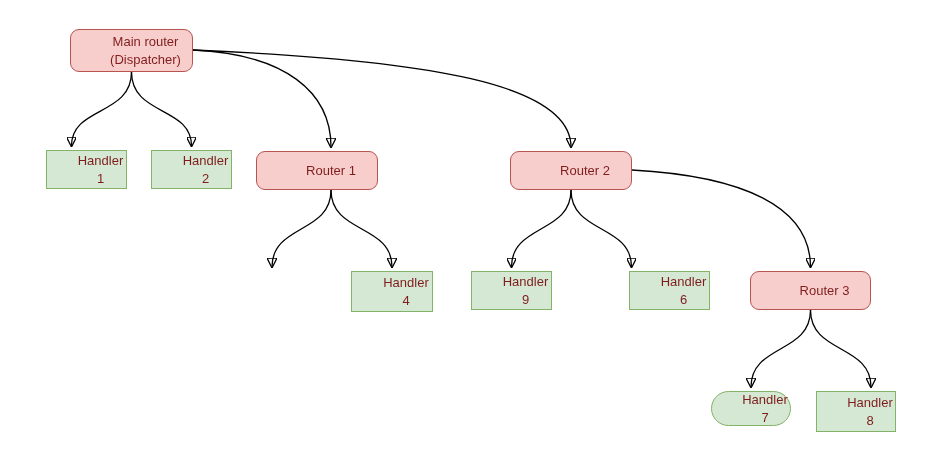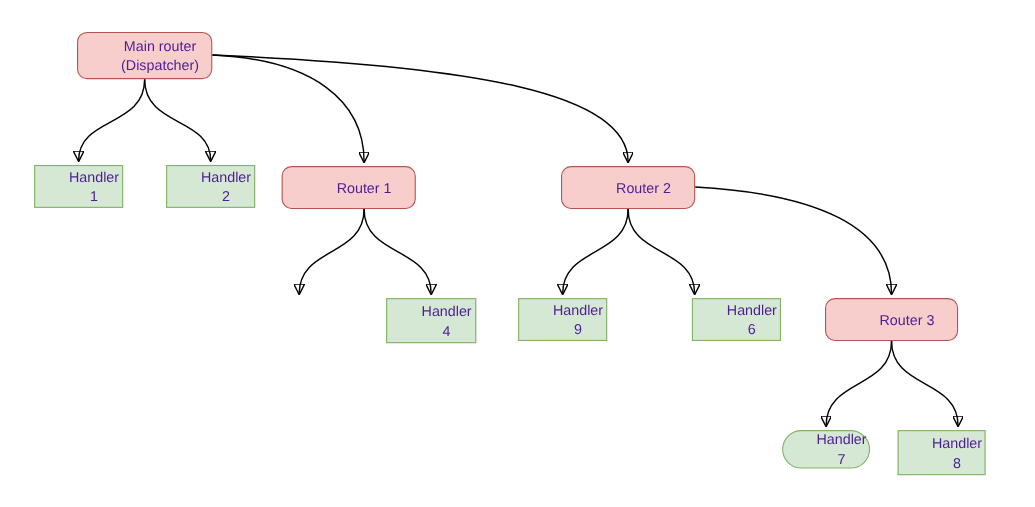--- a/index.html
+++ b/index.html
@@ -28,21 +28,21 @@
     stroke-width: 1.3px;
   }
   .node {
     position: absolute;
     box-sizing: border-box;
     display: flex;
     align-items: center;
     justify-content: center;
     text-align: center;
     font-size: 13px;
-    color: #4c1d95;
+    color: #7f1d1d;
     line-height: 1.35;
     padding-left: 28px;
   }
   .node .label {
     white-space: pre-line;
   }
   .router {
     background: var(--router-fill, #f8cecc);
     border: 1px solid var(--router-border, #b85450);
     border-radius: 9px;
@@ -79,21 +79,21 @@
 
     <path d="M 810.5 310 C 810.5 354, 751 344, 751 387" marker-end="url(#arrow)"></path>
     <path d="M 810.5 310 C 810.5 354, 871 344, 871 387" marker-end="url(#arrow)"></path>
   </svg>
 
   <div class="node router" style="left:70px;  top:29px;  width:123px; height:43px;">
     <span class="label">Main router
 (Dispatcher)</span>
   </div>
 
-  <div class="node handler" style="left:31px;  top:150px; width:81px;  height:39px;">
+  <div class="node handler" style="left:46px;  top:150px; width:81px;  height:39px;">
     <span class="label">Handler 1</span>
   </div>
 
   <div class="node handler" style="left:151px; top:150px; width:81px;  height:39px;">
     <span class="label">Handler 2</span>
   </div>
 
   <div class="node router" style="left:256px; top:151px; width:122px; height:39px;">
     <span class="label">Router 1</span>
   </div>

